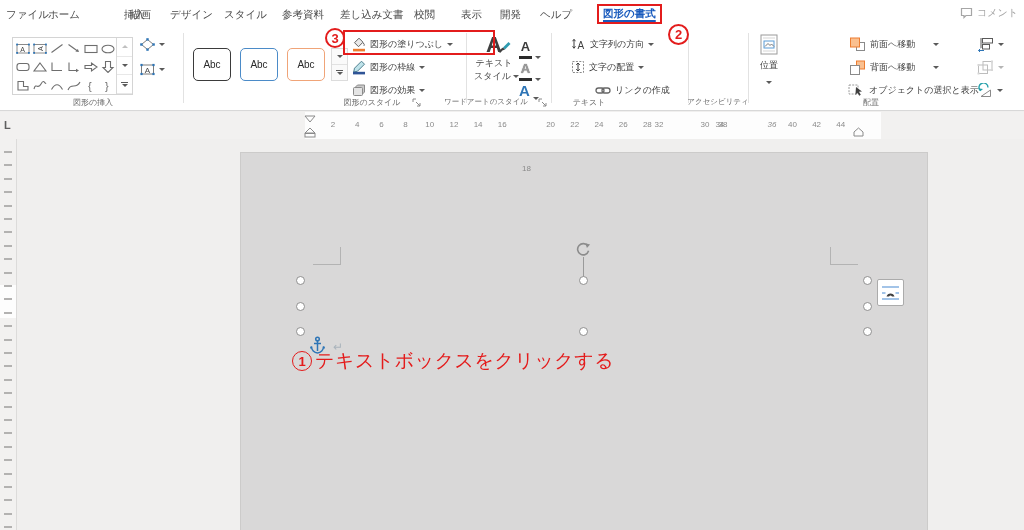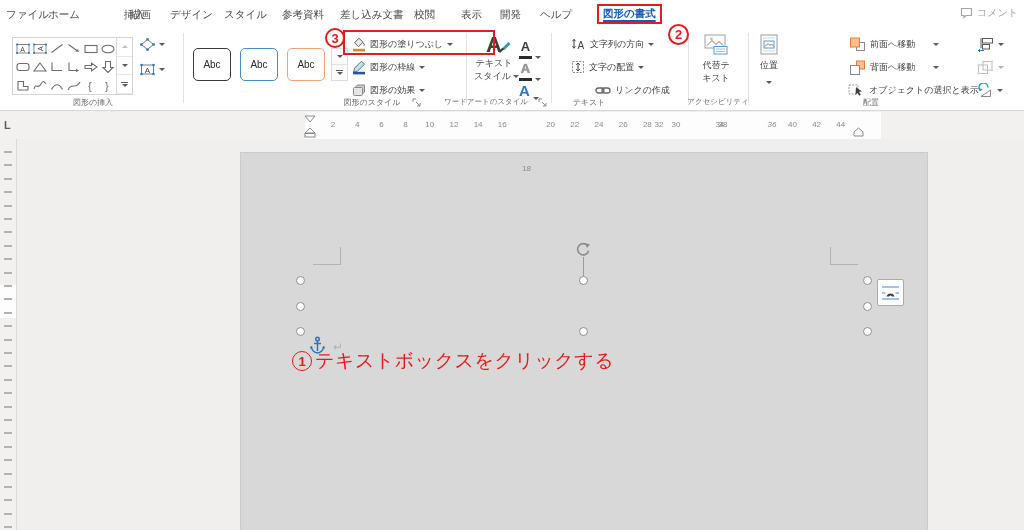--- a/index.html
+++ b/index.html
@@ -375,33 +375,20 @@
             <g fill="none" stroke="#666" stroke-width="1.3">
               <rect x="1" y="3" width="8" height="5" rx="2.5"></rect>
               <rect x="7" y="3" width="8" height="5" rx="2.5"></rect>
             </g>
           </svg>
       </span>
       <span class="item-label">リンクの作成</span>
     </div>
     <div class="group-label" style="left:559px; width:60px">テキスト</div>
 
-    <div class="abs" style="left:694px; top:6px; width:44px; text-align:center">
-      <span style="display:inline-block">
-        <svg width="24" height="21" viewBox="0 0 24 21">
-            <rect x="1" y="1" width="20" height="13" fill="#fdfdfd" stroke="#a0a0a0"></rect>
-            <path d="M3,11.5 l5,-5 4,4 3,-3 4,4" stroke="#7a7a7a" fill="none"></path>
-            <circle cx="7.5" cy="4.8" r="1.3" fill="#bbb"></circle>
-            <rect x="10" y="12.5" width="13" height="7.5" fill="#fff" stroke="#5b9bd5"></rect>
-            <path d="M12,15 h9 M12,17.5 h9" stroke="#9cc3e5"></path>
-          </svg>
-      </span>
-      <div class="item-label">代替テ</div>
-      <div class="item-label">キスト</div>
-    </div>
     <div class="group-label" style="left:658px; font-size:7.5px">アクセシビリティ</div>
 
     <div class="abs" style="left:754px; top:6px; width:30px; text-align:center">
       <span style="display:inline-block">
         <svg width="18" height="21" viewBox="0 0 18 21">
             <rect x="1" y="1" width="16" height="19" fill="#fff" stroke="#9a9a9a"></rect>
             <path d="M3,4 h12 M3,17 h12" stroke="#d5d5d5"></path>
             <rect x="4" y="7" width="10" height="7" fill="#fdfdfd" stroke="#5b9bd5"></rect>
             <path d="M5,12.5 l3,-3 2,2 1.5,-1.5 2.5,2.5" stroke="#7a7a7a" fill="none"></path>
           </svg>
@@ -509,21 +496,21 @@
         <span class="ruler-num" style="left: 429.72px;">10</span>
         <span class="ruler-num" style="left: 453.9px;">12</span>
         <span class="ruler-num" style="left: 478.08px;">14</span>
         <span class="ruler-num" style="left: 502.26px;">16</span>
         <span class="ruler-num" style="left: 526.44px; margin-top: 44px;">18</span>
         <span class="ruler-num" style="left: 550.62px;">20</span>
         <span class="ruler-num" style="left: 574.8px;">22</span>
         <span class="ruler-num" style="left: 598.98px;">24</span>
         <span class="ruler-num" style="left: 623.16px;">26</span>
         <span class="ruler-num" style="left: 647.34px;">28</span>
-        <span class="ruler-num" style="left: 667px; padding-left: 18px;">30</span>
+        <span class="ruler-num" style="left: 696px; padding-left: 18px;">30</span>
         <span class="ruler-num" style="left: 659px;">32</span>
         <span class="ruler-num" style="left: 719.88px;">34</span>
         <span class="ruler-num" style="left: 772px; font-style: italic;">36</span>
         <span class="ruler-num" style="left: 723px;">38</span>
         <span class="ruler-num" style="left: 792.42px;">40</span>
         <span class="ruler-num" style="left: 816.6px;">42</span>
         <span class="ruler-num" style="left: 840.78px;">44</span>
       </div>
   </div>
 

